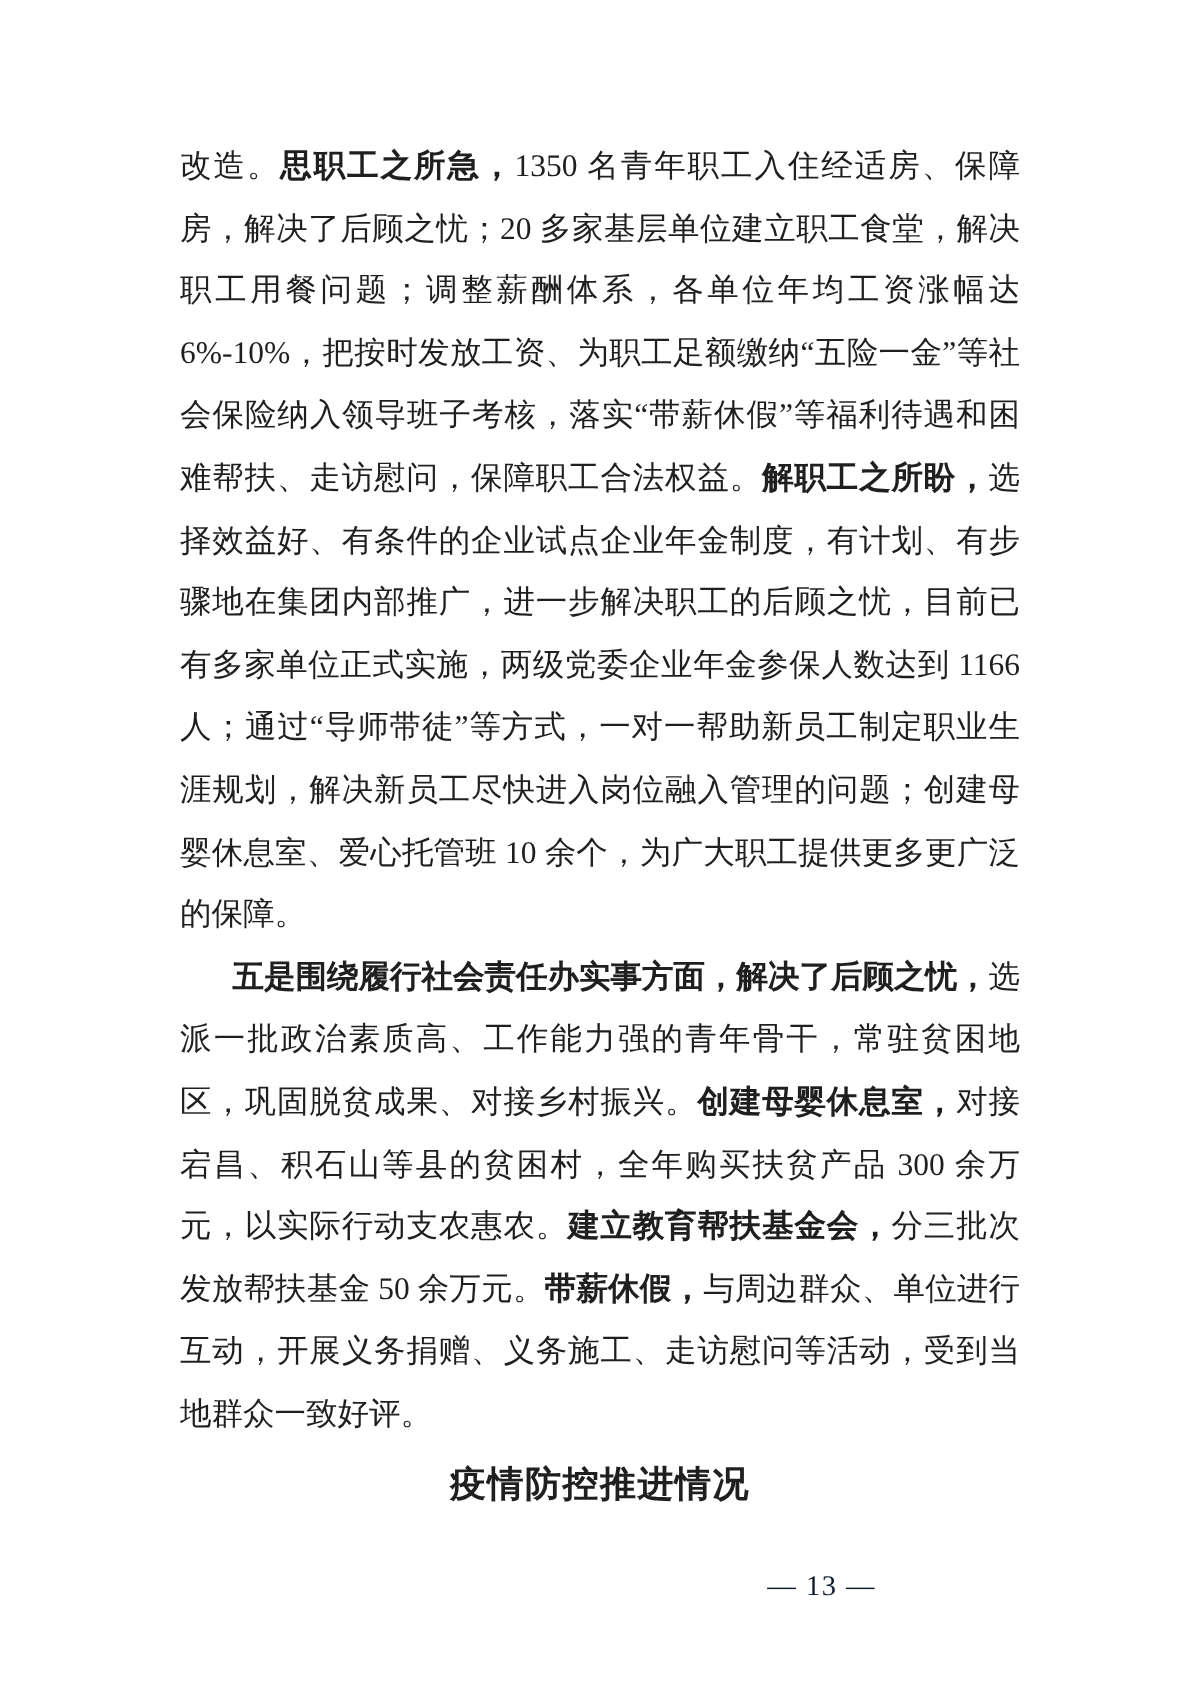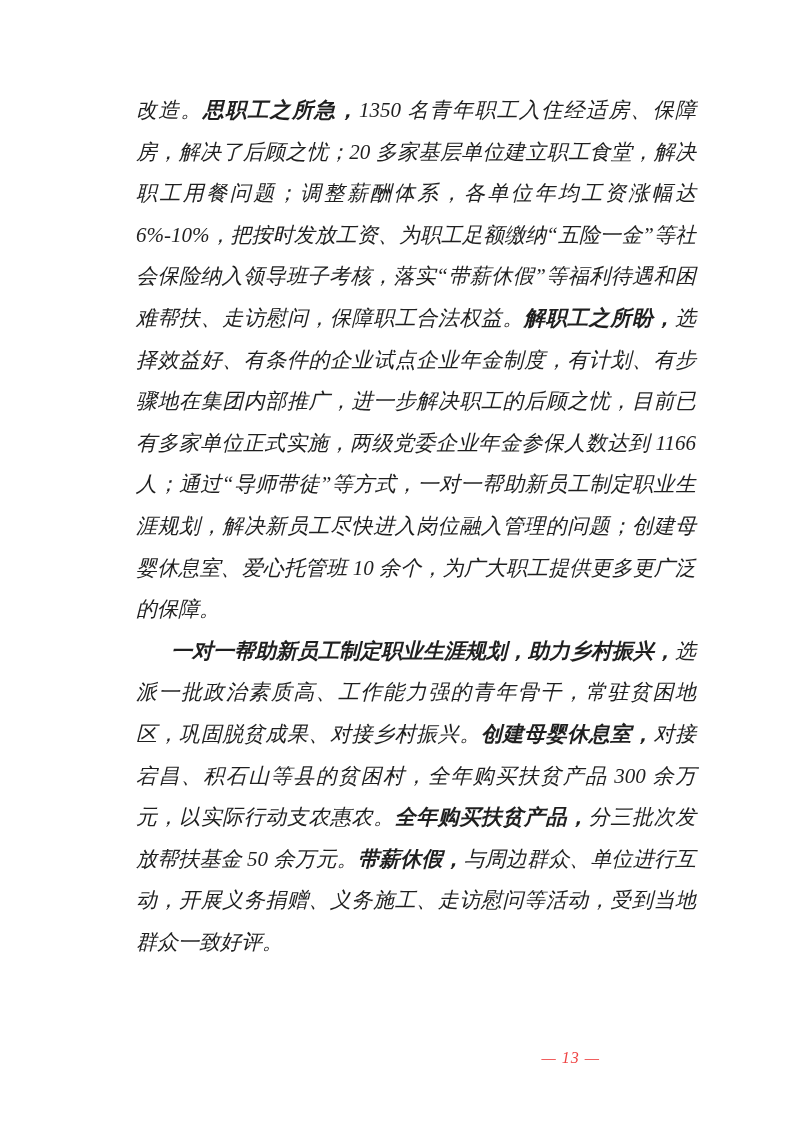--- a/index.html
+++ b/index.html
@@ -10,25 +10,24 @@
     width: 800px;
     height: 1131px;
     background: #ffffff;
     position: relative;
     overflow: hidden;
     font-family: "Liberation Serif", serif;
     color: #1f1f1f;
   }
   .page {
     position: absolute;
-    left: 16px; top: 0;
+    left: 0; top: 0;
     width: 704px;
     height: 1131px;
     background: #ffffff;
-    font-style: italic;
   }
   .body-text {
     position: absolute;
     left: 120px;
     top: 90px;
     width: 560px;
     font-size: 21px;
     line-height: 41.6px;
     text-align: justify;
     text-justify: inter-ideograph;
@@ -51,36 +50,37 @@
     font-size: 24px;
     line-height: 32px;
     text-align: center;
     letter-spacing: 1px;
     color: #1f1f1f;
   }
   .page-number {
     position: absolute;
     top: 1046px;
     right: 120px;
-    font-size: 16px;
+    font-size: 19px;
     line-height: 24px;
     letter-spacing: 1px;
-    color: #ef4444;
+    color: #0f172a;
     font-family: "Liberation Serif", serif;
   }
 </style>
 </head>
 <body>
 
 <div class="page">
 
   <div class="body-text">
 
     <p class="para"><span>改造。</span><span class="b">思职工之所急，</span><span>1350 名青年职工入住经适房、保障房，解决了后顾之忧；20 多家基层单位建立职工食堂，解决职工用餐问题；调整薪酬体系，各单位年均工资涨幅达 6%-10%，把按时发放工资、为职工足额缴纳“五险一金”等社会保险纳入领导班子考核，落实“带薪休假”等福利待遇和困难帮扶、走访慰问，保障职工合法权益。</span><span class="b">解职工之所盼，</span><span>选择效益好、有条件的企业试点企业年金制度，有计划、有步骤地在集团内部推广，进一步解决职工的后顾之忧，目前已有多家单位正式实施，两级党委企业年金参保人数达到 1166 人；通过“导师带徒”等方式，一对一帮助新员工制定职业生涯规划，解决新员工尽快进入岗位融入管理的问题；创建母婴休息室、爱心托管班 10 余个，为广大职工提供更多更广泛的保障。</span></p>
 
-    <p class="para para-indent"><span class="b">一对一帮助新员工制定职业生涯规划，助力乡村振兴，</span><span>选派一批政治素质高、工作能力强的青年骨干，常驻贫困地区，巩固脱贫成果、对接乡村振兴。</span><span class="b">创建母婴休息室，</span><span>对接宕昌、积石山等县的贫困村，全年购买扶贫产品 300 余万元，以实际行动支农惠农。</span><span class="b">全年购买扶贫产品，</span><span>分三批次发放帮扶基金 50 余万元。</span><span class="b">带薪休假，</span><span>与周边群众、单位进行互动，开展义务捐赠、义务施工、走访慰问等活动，受到当地群众一致好评。</span></p>
+    <p class="para para-indent"><span class="b">五是围绕履行社会责任办实事方面，解决了后顾之忧，</span><span>选派一批政治素质高、工作能力强的青年骨干，常驻贫困地区，巩固脱贫成果、对接乡村振兴。</span><span class="b">创建母婴休息室，</span><span>对接宕昌、积石山等县的贫困村，全年购买扶贫产品 300 余万元，以实际行动支农惠农。</span><span class="b">建立教育帮扶基金会，</span><span>分三批次发放帮扶基金 50 余万元。</span><span class="b">带薪休假，</span><span>与周边群众、单位进行互动，开展义务捐赠、义务施工、走访慰问等活动，受到当地群众一致好评。</span></p>
 
+    <h2 class="section-heading">疫情防控推进情况</h2>
 
   </div>
 
   <div class="page-number">— 13 —</div>
 
 </div>
 
 </body></html>

